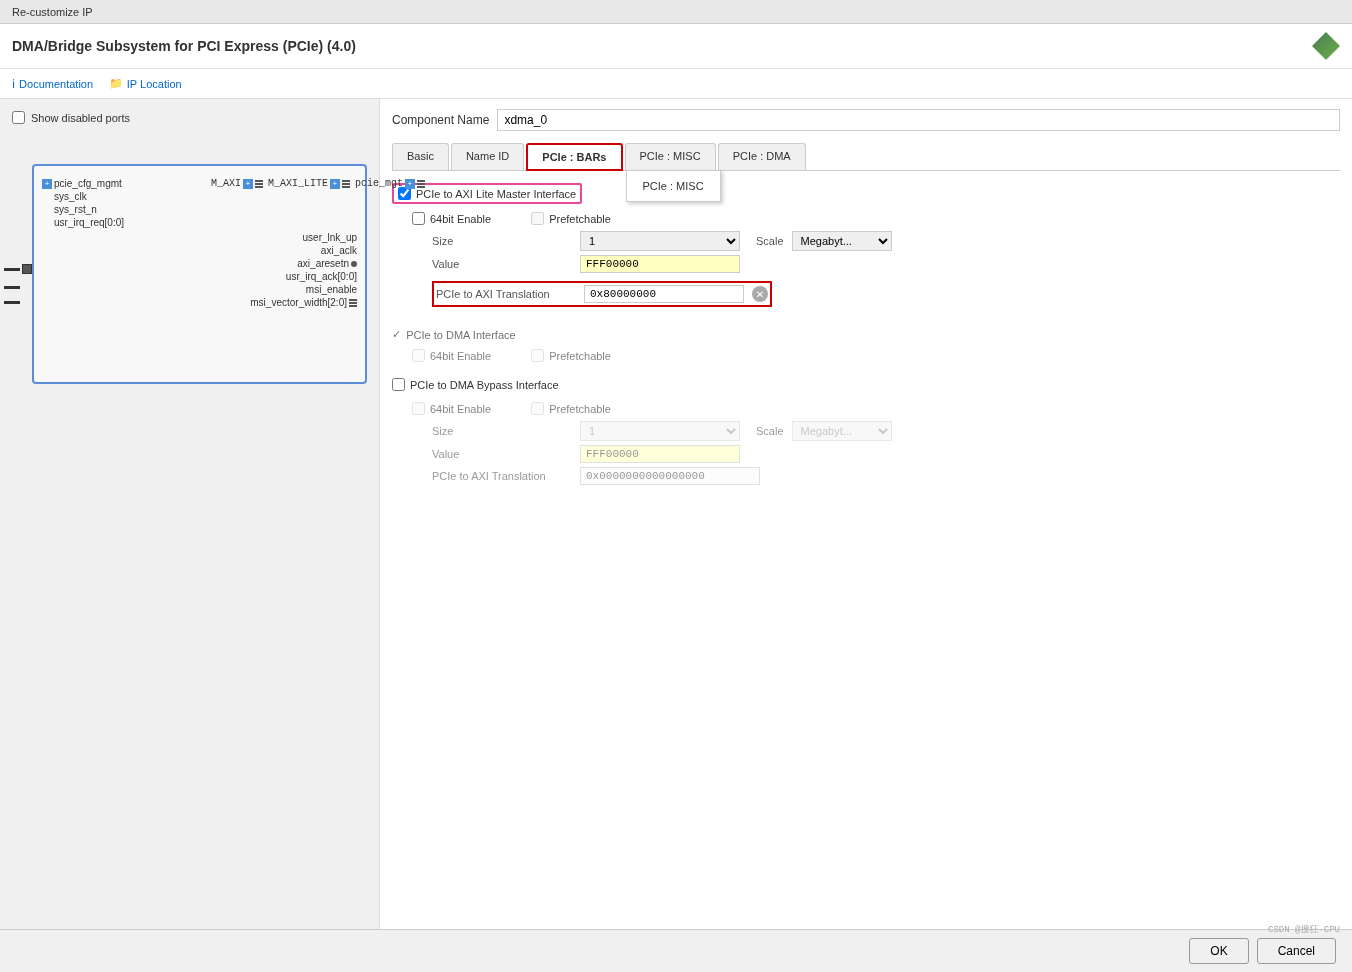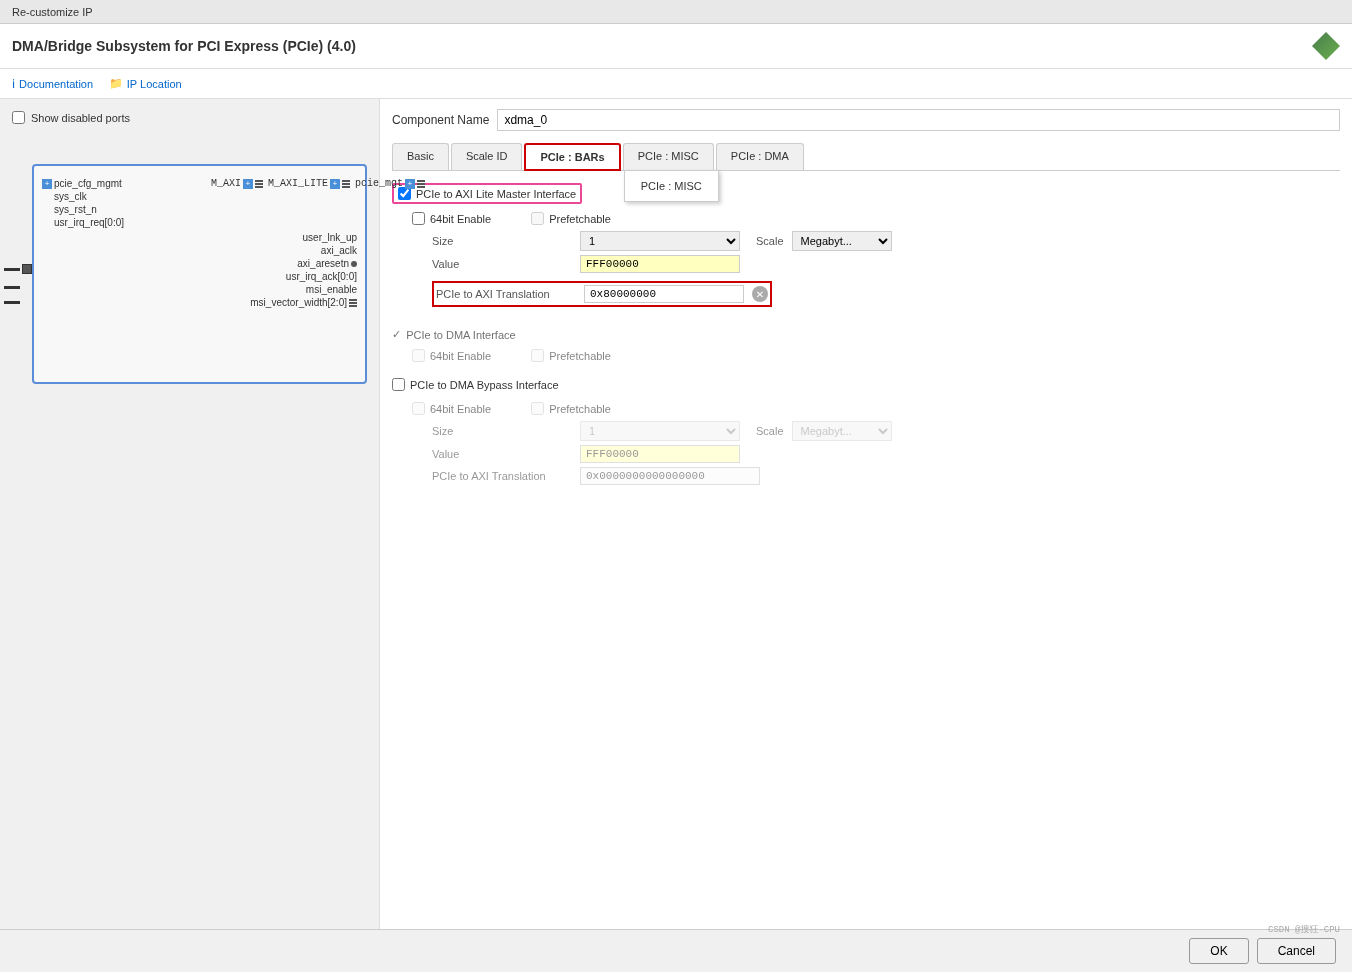--- a/index.html
+++ b/index.html
@@ -372,21 +372,21 @@
     <div class="component-name-row">
       <label>Component Name</label>
       <input type="text" value="xdma_0" style="flex: 1 1 0%; border: 1px solid rgb(204, 204, 204); padding: 3px 6px; font-size: 12px;">
     </div>
 
     <div class="tabs">
       <div class="tab">
         <span>Basic</span>
       </div>
       <div class="tab">
-        <span>Scale ID</span>
+        <span>Name ID</span>
       </div>
       <div class="tab active highlighted" style="border: 2px solid #cc0000; background: #fff;">
         <span>PCIe : BARs</span>
       </div>
       <div class="tab" style="position: relative;">
         <span>PCIe : MISC</span>
         
         <div style="position: absolute; top: 100%; left: 0; background: #fff; border: 1px solid #ccc; z-index: 20; white-space: nowrap; padding: 4px 0; box-shadow: 2px 2px 4px rgba(0,0,0,0.2);">
           <div style="padding: 5px 16px; font-size: 11px; cursor: pointer;">PCIe : MISC</div>
         </div>

